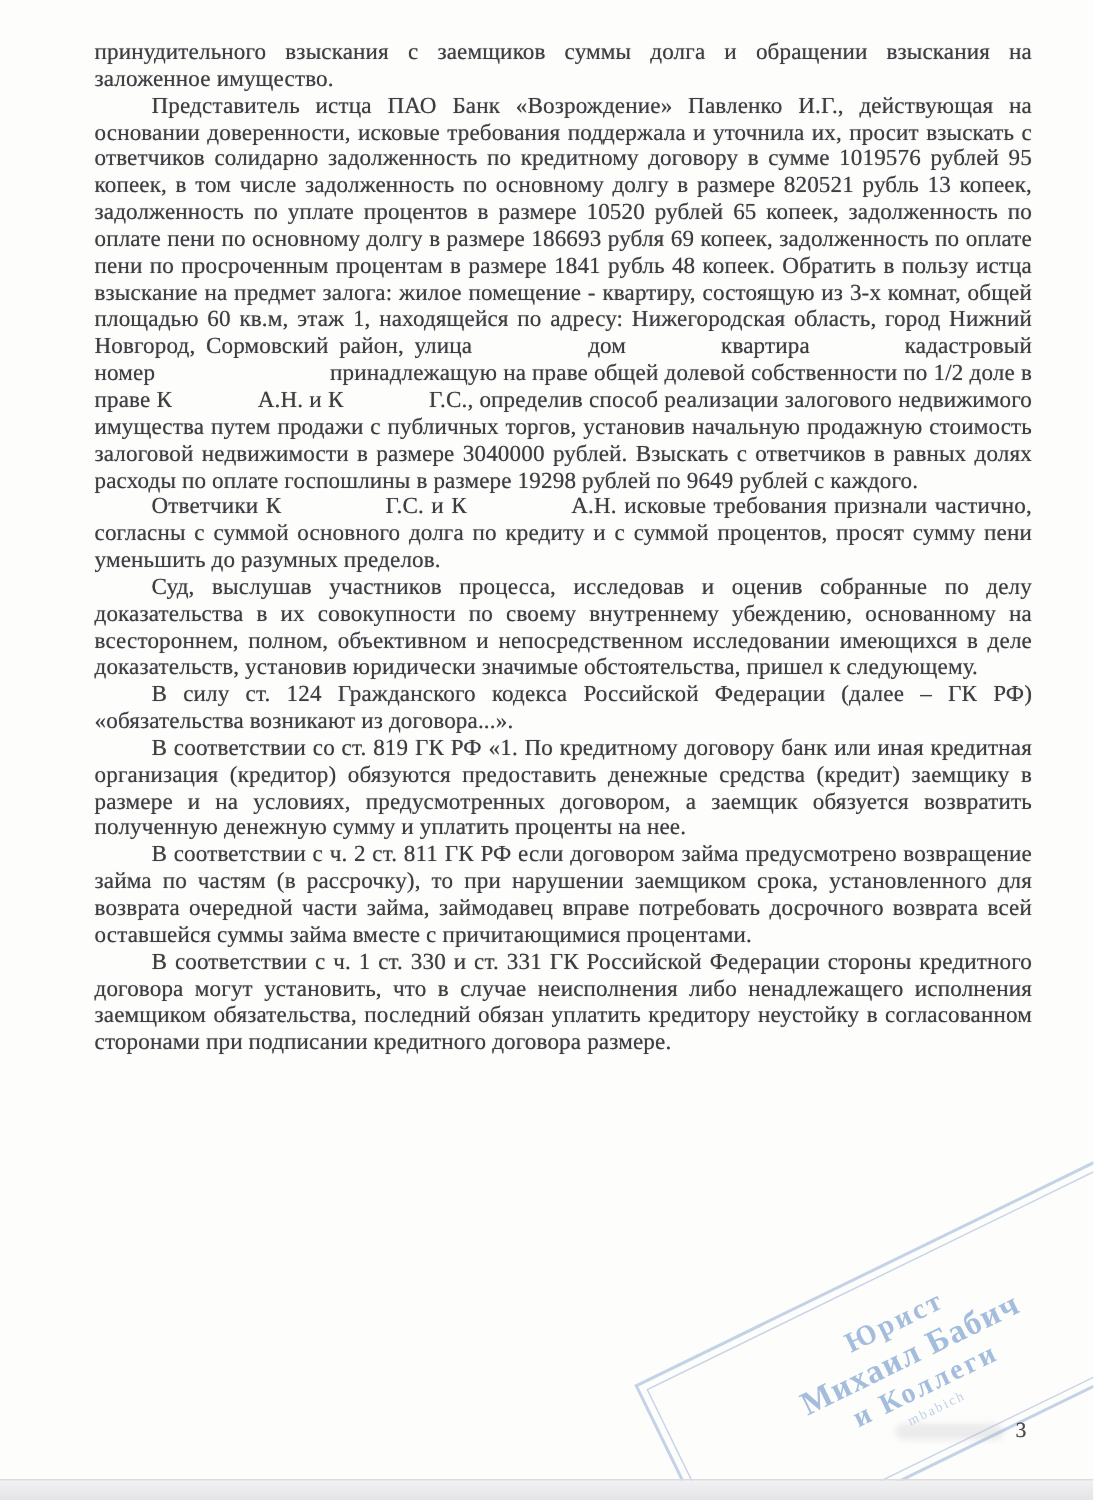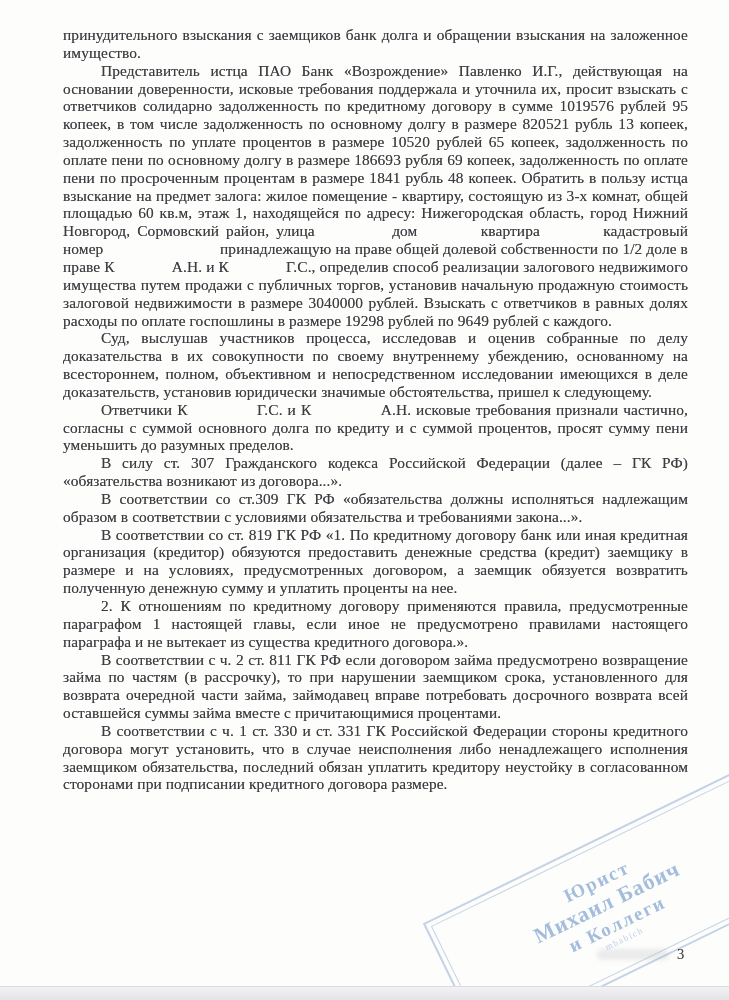--- a/index.html
+++ b/index.html
@@ -96,28 +96,26 @@
     border-top: 1px solid #dcdce0;
   }
 </style>
 </head>
 <body>
 
 <div class="page">
 
   <div class="content">
 
-  <p class="para">принудительного взыскания с заемщиков банк долга и обращении взыскания на заложенное имущество.</p>
+  <p class="para">принудительного взыскания с заемщиков суммы долга и обращении взыскания на заложенное имущество.</p>
       <p class="para indent">Представитель истца ПАО Банк «Возрождение» Павленко И.Г., действующая на основании доверенности, исковые требования поддержала и уточнила их, просит взыскать с ответчиков солидарно задолженность по кредитному договору в сумме 1019576 рублей 95 копеек, в том числе задолженность по основному долгу в размере 820521 рубль 13 копеек, задолженность по уплате процентов в размере 10520 рублей 65 копеек, задолженность по оплате пени по основному долгу в размере 186693 рубля 69 копеек, задолженность по оплате пени по просроченным процентам в размере 1841 рубль 48 копеек. Обратить в пользу истца взыскание на предмет залога: жилое помещение - квартиру, состоящую из 3-х комнат, общей площадью 60 кв.м, этаж 1, находящейся по адресу: Нижегородская область, город Нижний Новгород, Сормовский район, улица&nbsp;&nbsp;&nbsp;&nbsp;&nbsp;&nbsp;&nbsp;&nbsp;&nbsp;&nbsp; дом&nbsp;&nbsp;&nbsp;&nbsp;&nbsp;&nbsp;&nbsp;&nbsp; квартира&nbsp;&nbsp;&nbsp;&nbsp;&nbsp;&nbsp;&nbsp;&nbsp; кадастровый номер&nbsp;&nbsp;&nbsp;&nbsp;&nbsp;&nbsp;&nbsp;&nbsp;&nbsp;&nbsp;&nbsp;&nbsp;&nbsp;&nbsp;&nbsp;&nbsp;&nbsp;&nbsp;&nbsp;&nbsp;&nbsp;&nbsp;&nbsp;&nbsp;&nbsp;&nbsp;&nbsp;&nbsp; принадлежащую на праве общей долевой собственности по 1/2 доле в праве К&nbsp;&nbsp;&nbsp;&nbsp;&nbsp;&nbsp;&nbsp;&nbsp;&nbsp;&nbsp;&nbsp;&nbsp;&nbsp;&nbsp;А.Н. и К&nbsp;&nbsp;&nbsp;&nbsp;&nbsp;&nbsp;&nbsp;&nbsp;&nbsp;&nbsp;&nbsp;&nbsp;&nbsp;&nbsp;Г.С., определив способ реализации залогового недвижимого имущества путем продажи с публичных торгов, установив начальную продажную стоимость залоговой недвижимости в размере 3040000 рублей. Взыскать с ответчиков в равных долях расходы по оплате госпошлины в размере 19298 рублей по 9649 рублей с каждого.</p>
+      <p class="para indent">Ответчики К&nbsp;&nbsp;&nbsp;&nbsp;&nbsp;&nbsp;&nbsp;&nbsp;&nbsp;&nbsp;&nbsp;&nbsp;&nbsp;&nbsp;Г.С. и К&nbsp;&nbsp;&nbsp;&nbsp;&nbsp;&nbsp;&nbsp;&nbsp;&nbsp;&nbsp;&nbsp;&nbsp;&nbsp;&nbsp;А.Н. исковые требования признали частично, согласны с суммой основного долга по кредиту и с суммой процентов, просят сумму пени уменьшить до разумных пределов.</p>
       <p class="para indent">Суд, выслушав участников процесса, исследовав и оценив собранные по делу доказательства в их совокупности по своему внутреннему убеждению, основанному на всестороннем, полном, объективном и непосредственном исследовании имеющихся в деле доказательств, установив юридически значимые обстоятельства, пришел к следующему.</p>
-      <p class="para indent">Ответчики К&nbsp;&nbsp;&nbsp;&nbsp;&nbsp;&nbsp;&nbsp;&nbsp;&nbsp;&nbsp;&nbsp;&nbsp;&nbsp;&nbsp;Г.С. и К&nbsp;&nbsp;&nbsp;&nbsp;&nbsp;&nbsp;&nbsp;&nbsp;&nbsp;&nbsp;&nbsp;&nbsp;&nbsp;&nbsp;А.Н. исковые требования признали частично, согласны с суммой основного долга по кредиту и с суммой процентов, просят сумму пени уменьшить до разумных пределов.</p>
-      <p class="para indent">В силу ст. 307 Гражданского кодекса Российской Федерации (далее – ГК РФ) «обязательства возникают из договора...».</p>
-      <p class="para indent">В соответствии со ст.309 ГК РФ «обязательства должны исполняться надлежащим образом в соответствии с условиями обязательства и требованиями закона...».</p>
+      <p class="para indent">В силу ст. 124 Гражданского кодекса Российской Федерации (далее – ГК РФ) «обязательства возникают из договора...».</p>
       <p class="para indent">В соответствии со ст. 819 ГК РФ «1. По кредитному договору банк или иная кредитная организация (кредитор) обязуются предоставить денежные средства (кредит) заемщику в размере и на условиях, предусмотренных договором, а заемщик обязуется возвратить полученную денежную сумму и уплатить проценты на нее.</p>
-      <p class="para indent">2. К отношениям по кредитному договору применяются правила, предусмотренные параграфом 1 настоящей главы, если иное не предусмотрено правилами настоящего параграфа и не вытекает из существа кредитного договора.».</p>
       <p class="para indent">В соответствии с ч. 2 ст. 811 ГК РФ если договором займа предусмотрено возвращение займа по частям (в рассрочку), то при нарушении заемщиком срока, установленного для возврата очередной части займа, займодавец вправе потребовать досрочного возврата всей оставшейся суммы займа вместе с причитающимися процентами.</p>
       <p class="para indent">В соответствии с ч. 1 ст. 330 и ст. 331 ГК Российской Федерации стороны кредитного договора могут установить, что в случае неисполнения либо ненадлежащего исполнения заемщиком обязательства, последний обязан уплатить кредитору неустойку в согласованном сторонами при подписании кредитного договора размере.</p>
     </div>
 
   <div class="stamp">
     <div class="stamp-inner">
       <span class="stamp-line l1">Юрист</span>
       <span class="stamp-line l2">Михаил Бабич</span>
       <span class="stamp-line l3">и Коллеги</span>
       <span class="stamp-line l4">mbabich</span>

